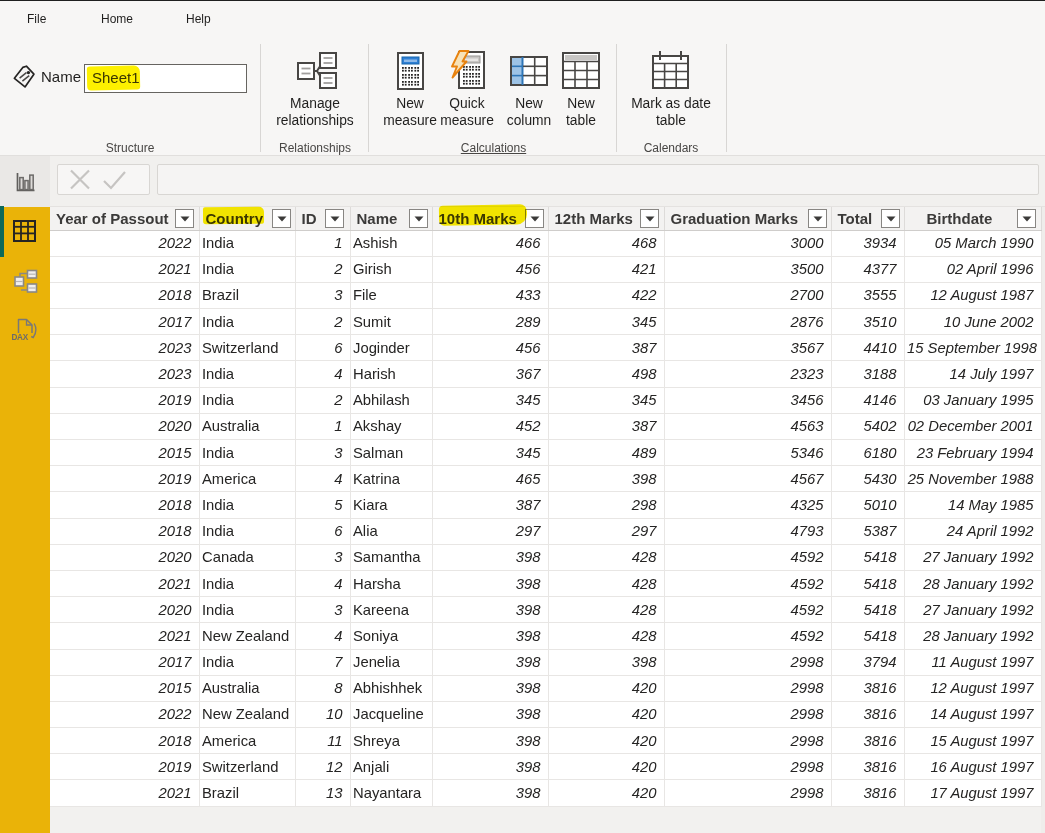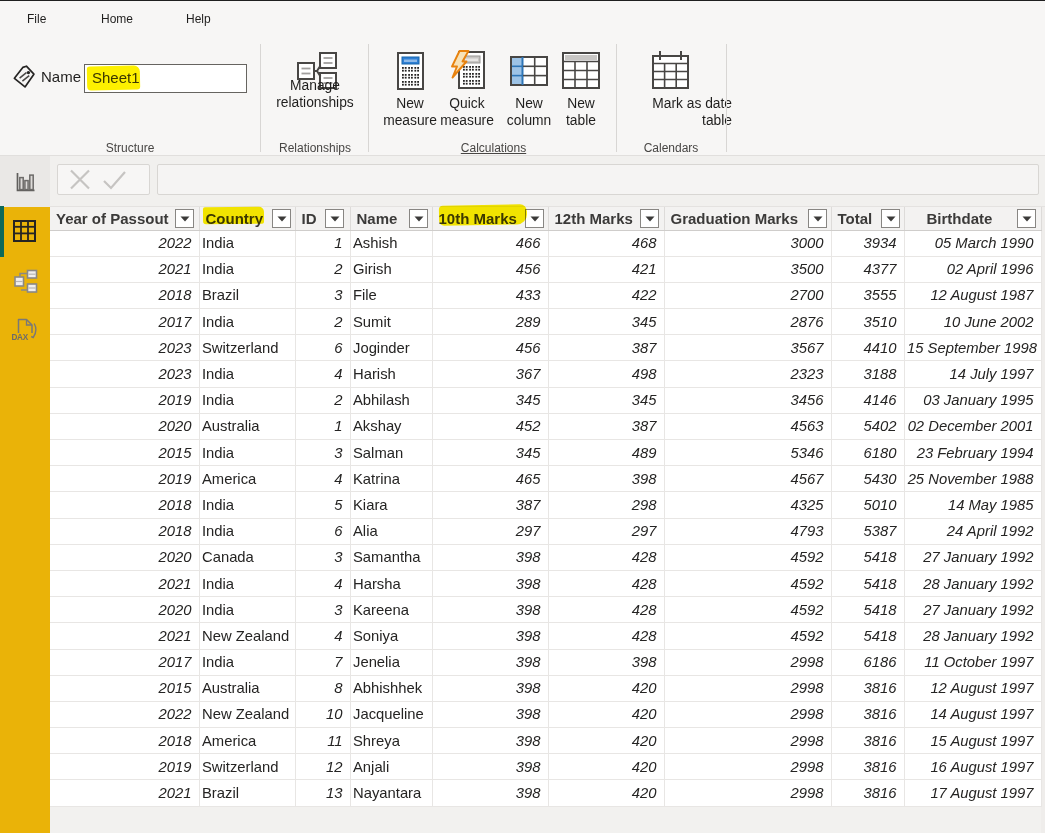--- a/index.html
+++ b/index.html
@@ -79,21 +79,21 @@
     <g stroke="#a19f9d" stroke-width="1.8">
       <line x1="6.5" y1="24.5" x2="15.5" y2="24.5"></line>
         <line x1="6.5" y1="29.5" x2="15.5" y2="29.5"></line>
       <line x1="28.5" y1="14" x2="37.5" y2="14"></line>
         <line x1="28.5" y1="19" x2="37.5" y2="19"></line>
       <line x1="28.5" y1="34" x2="37.5" y2="34"></line>
         <line x1="28.5" y1="39" x2="37.5" y2="39"></line>
     </g>
     <path d="M19,27 h3 l3.5,-5.5 M22,27 l3.5,5.5" fill="none" stroke="#484644" stroke-width="2"></path>
   </svg>
-  <div class="btnlabel" style="left:265px; top:40px; width:100px;">Manage<br>relationships</div>
+  <div class="btnlabel" style="left:265px; top:58px; width:100px;">Manage<br>relationships</div>
   <div class="glabel" style="left:265px; width:100px;">Relationships</div>
   <div class="gsep" style="left:368px;"></div>
 
   <svg class="abs" style="left:397px; top:14px;" width="27" height="38" viewBox="0 0 27 38">
     <rect x="1" y="1" width="25" height="36" fill="#fff" stroke="#484644" stroke-width="2"></rect>
     <rect x="5" y="5" width="17" height="7" fill="#2f7fd4" stroke="#1766ad" stroke-width="1"></rect>
     <rect x="7" y="7.5" width="13" height="2.5" fill="#8db9e8"></rect>
     <g fill="#252423">
       <rect x="5" y="15" width="4.6" height="4.6"></rect>
         <rect x="11.2" y="15" width="4.6" height="4.6"></rect>
@@ -183,21 +183,21 @@
       <line x1="2" y1="21.5" x2="37" y2="21.5"></line>
         <line x1="2" y1="29.5" x2="37" y2="29.5"></line>
       <line x1="13.6" y1="14" x2="13.6" y2="38"></line>
         <line x1="25.2" y1="14" x2="25.2" y2="38"></line>
     </g>
     <g stroke="#484644" stroke-width="2">
         <line x1="9" y1="1" x2="9" y2="10"></line>
         <line x1="30" y1="1" x2="30" y2="10"></line>
       </g>
   </svg>
-  <div class="btnlabel" style="left:610px; top:58px; width:122px;text-align:right;">Mark as date<br>table</div>
+  <div class="btnlabel" style="left:610px; top:58px; width:122px;">Mark as date<br>table</div>
   <div class="glabel" style="left:610px; width:122px;">Calendars</div>
   <div class="gsep" style="left:726px;"></div>
 </div>
 
 <div class="abs" id="fbar">
   <div class="fbox" style="left:7px; width:93px;">
     <svg width="93" height="29" viewBox="0 0 93 29">
       <g stroke="#c6c4c2" stroke-width="2.2" fill="none">
         <path d="M13,5.5 L31,23.5 M31,5.5 L13,23.5"></path>
         <path d="M46,16 l7,7 L67,7"></path>
@@ -486,22 +486,22 @@
           <td class="num">28 January 1992</td>
         </tr>
 <tr>
           <td class="num">2017</td>
           <td class="txt">India</td>
           <td class="num">7</td>
           <td class="txt">Jenelia</td>
           <td class="num">398</td>
           <td class="num">398</td>
           <td class="num">2998</td>
-          <td class="num">6186</td>
-          <td class="num">11 October 1997</td>
+          <td class="num">3794</td>
+          <td class="num">11 August 1997</td>
         </tr>
 <tr>
           <td class="num">2015</td>
           <td class="txt">Australia</td>
           <td class="num">8</td>
           <td class="txt">Abhishhek</td>
           <td class="num">398</td>
           <td class="num">420</td>
           <td class="num">2998</td>
           <td class="num">3816</td>

